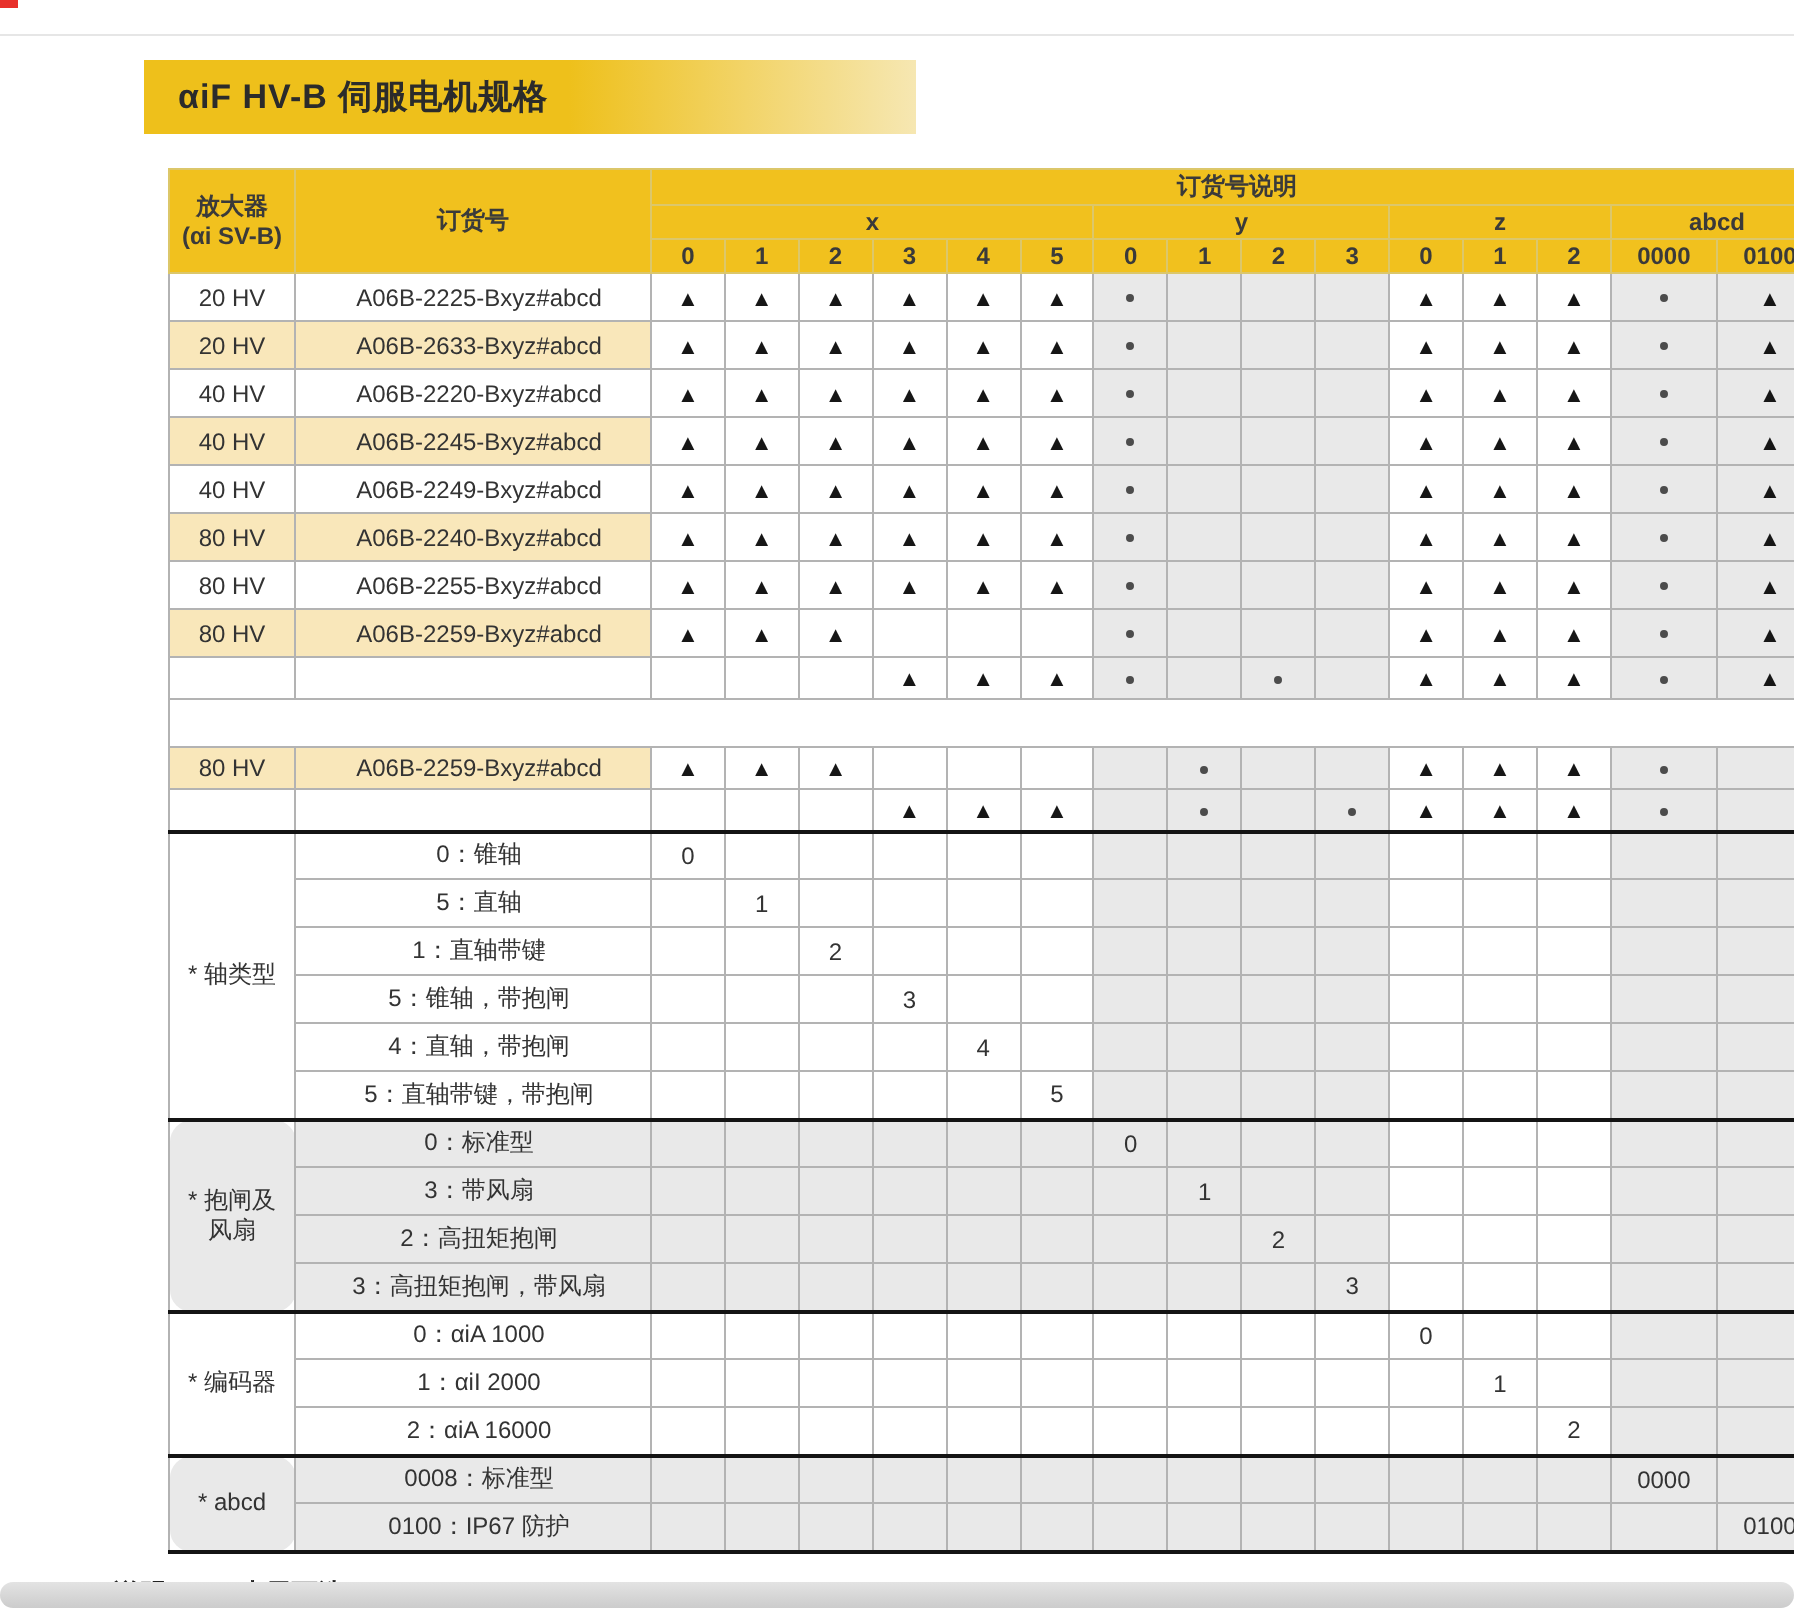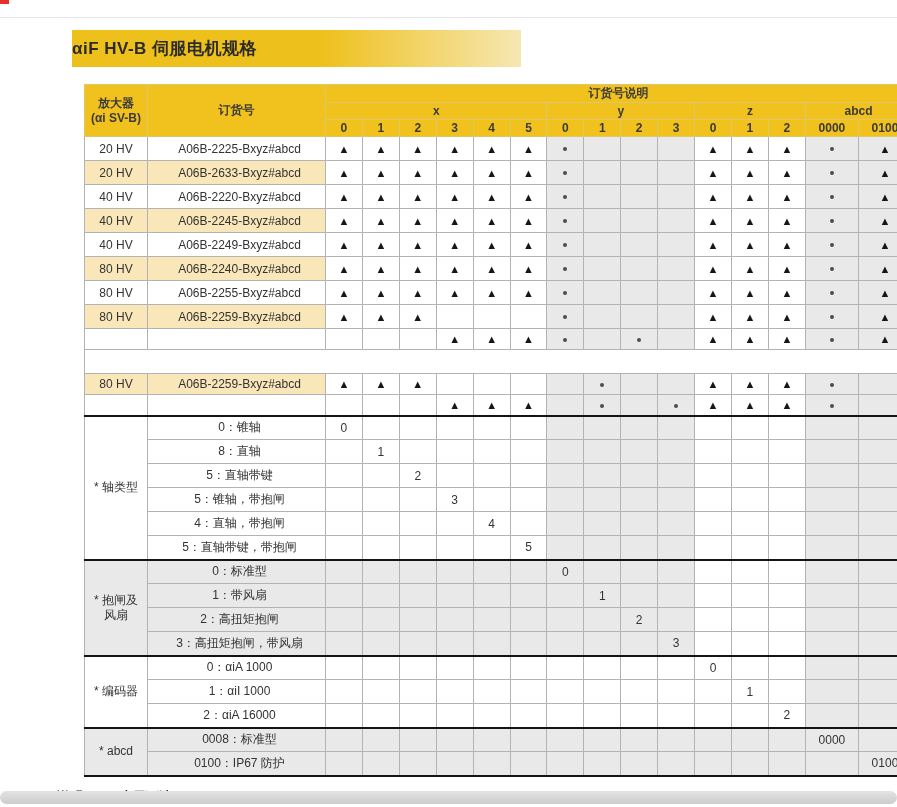--- a/index.html
+++ b/index.html
@@ -1,41 +1,41 @@
 <!DOCTYPE html>
 <html><head>
 <meta charset="utf-8">
 <style>
   *{box-sizing:border-box;}
   html,body{margin:0;padding:0;background:#fff;}
   body{font-family:"Liberation Sans","DejaVu Sans",sans-serif;color:#333;}
   #page{position:relative;width:897px;height:807px;background:#ffffff;overflow:hidden;}
   #topline{position:absolute;left:0;top:17px;width:897px;height:1px;background:#e6e6e6;}
   #redmark{position:absolute;left:0;top:0;width:9px;height:4px;background:#e8302a;}
-  #banner{position:absolute;left:72px;top:30px;width:449px;height:37px;
+  #banner{position:absolute;left:72px;top:30px;width:386px;height:37px;
           background:linear-gradient(90deg,#eec01b 0%,#eec01b 55%,#f6e7b2 100%);
-          display:flex;align-items:center;
+          display:flex;align-items:center;padding-left:17px;
           font-size:17px;font-weight:bold;color:#2b2b2b;letter-spacing:0.5px;}
   #spec-table{position:absolute;left:84px;top:84px;width:828px;border-collapse:collapse;
               table-layout:fixed;font-size:12px;}
   #spec-table td{border:1px solid #b3b3b3;padding:0;height:24px;text-align:center;overflow:hidden;}
   #spec-table th{border:1px solid #dcc76a;background:#f1c11e;font-weight:bold;color:#3a3a3a;
                  padding:0;height:17px;text-align:center;overflow:hidden;}
   thead tr:first-child th{border-top:2px solid #4d4d4d;}
   thead tr.cols th{height:19px;border-bottom:1px solid #888888;}
   .amp-head{line-height:1.25;}
   .wht{background:#ffffff;}
   .gry{background:#e9e9e9;}
   .cream{background:#f9e7ba;}
   .pn,.desc{text-align:right;padding-left:6px !important;}
   .r21{height:21px !important;}
   tr.spacer td{border:none;height:6px;background:#fff;}
   .bt{border-top:2px solid #141414 !important;}
   .bb2{border-bottom:2px solid #141414 !important;}
-  .label{white-space:pre-line;line-height:1.25;}
+  .label{white-space:pre-line;line-height:1.25;border-radius:11px;}
   .tri{font-size:11px;color:#161616;line-height:1;}
   .circ{display:inline-block;width:4px;height:4px;border:2.5px solid #4c4c4c;border-radius:50%;
         vertical-align:middle;background:transparent;}
   #note{position:absolute;left:57px;top:768px;font-size:13px;font-weight:bold;color:#222;
         display:flex;align-items:center;gap:2px;margin-top:20px;}
   #note .circ{border-color:#1a1a1a;border-width:3px;background:#fff;}
   #note .tri{font-size:12px;}
   #bottombar{position:absolute;left:0;top:791px;width:897px;height:13px;border-radius:7px;
              background:linear-gradient(#e3e3e3,#cccccc);}
 </style>
@@ -329,39 +329,39 @@
           <td class="num gry bt"></td>
           <td class="num gry bt"></td>
           <td class="num gry bt"></td>
           <td class="num wht bt"></td>
           <td class="num wht bt"></td>
           <td class="num wht bt"></td>
           <td class="num gry bt"></td>
           <td class="num gry bt"></td>
         </tr>
         <tr>
-          <td class="desc wht">8：直轴</td>
+          <td class="desc wht">5：直轴</td>
           <td class="num wht"></td>
           <td class="num wht">1</td>
           <td class="num wht"></td>
           <td class="num wht"></td>
           <td class="num wht"></td>
           <td class="num wht"></td>
           <td class="num gry"></td>
           <td class="num gry"></td>
           <td class="num gry"></td>
           <td class="num gry"></td>
           <td class="num wht"></td>
           <td class="num wht"></td>
           <td class="num wht"></td>
           <td class="num gry"></td>
           <td class="num gry"></td>
         </tr>
         <tr>
-          <td class="desc wht">5：直轴带键</td>
+          <td class="desc wht">1：直轴带键</td>
           <td class="num wht"></td>
           <td class="num wht"></td>
           <td class="num wht">2</td>
           <td class="num wht"></td>
           <td class="num wht"></td>
           <td class="num wht"></td>
           <td class="num gry"></td>
           <td class="num gry"></td>
           <td class="num gry"></td>
           <td class="num gry"></td>
@@ -439,21 +439,21 @@
           <td class="num gry bt"></td>
           <td class="num gry bt"></td>
           <td class="num gry bt"></td>
           <td class="num wht bt"></td>
           <td class="num wht bt"></td>
           <td class="num wht bt"></td>
           <td class="num gry bt"></td>
           <td class="num gry bt"></td>
         </tr>
         <tr>
-          <td class="desc gry">1：带风扇</td>
+          <td class="desc gry">3：带风扇</td>
           <td class="num gry"></td>
           <td class="num gry"></td>
           <td class="num gry"></td>
           <td class="num gry"></td>
           <td class="num gry"></td>
           <td class="num gry"></td>
           <td class="num gry"></td>
           <td class="num gry">1</td>
           <td class="num gry"></td>
           <td class="num gry"></td>
@@ -512,21 +512,21 @@
           <td class="num wht bt"></td>
           <td class="num wht bt"></td>
           <td class="num wht bt"></td>
           <td class="num wht bt">0</td>
           <td class="num wht bt"></td>
           <td class="num wht bt"></td>
           <td class="num gry bt"></td>
           <td class="num gry bt"></td>
         </tr>
         <tr>
-          <td class="desc wht">1：αiI 1000</td>
+          <td class="desc wht">1：αiI 2000</td>
           <td class="num wht"></td>
           <td class="num wht"></td>
           <td class="num wht"></td>
           <td class="num wht"></td>
           <td class="num wht"></td>
           <td class="num wht"></td>
           <td class="num wht"></td>
           <td class="num wht"></td>
           <td class="num wht"></td>
           <td class="num wht"></td>

